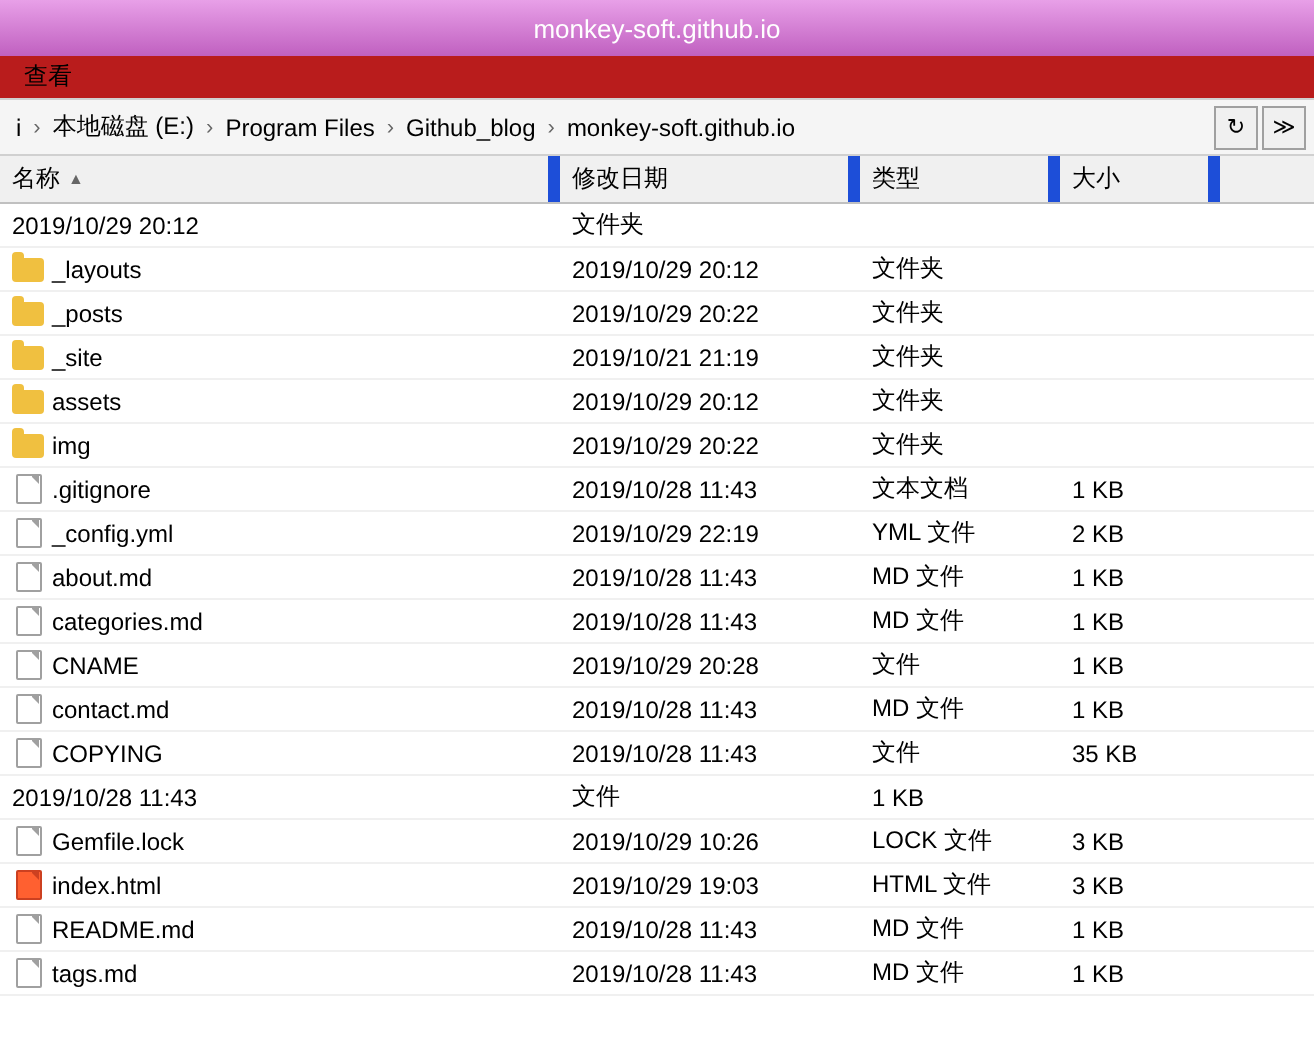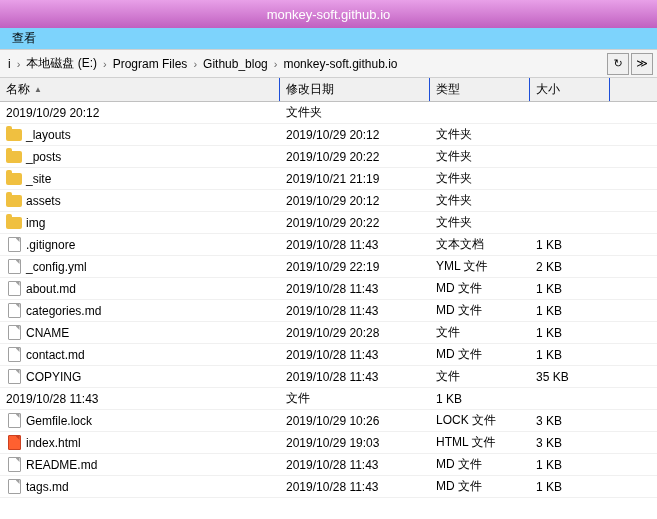--- a/index.html
+++ b/index.html
@@ -16,21 +16,21 @@
       background: linear-gradient(to bottom, #e8a0e8, #c060c0);
       height: 28px;
       display: flex;
       align-items: center;
       justify-content: center;
       color: #fff;
       font-size: 13px;
       font-weight: normal;
     }
     .menu-bar {
-      background: #7dd3fc;
+      background: #b91c1c;
       height: 22px;
       display: flex;
       align-items: center;
       padding: 0 4px;
       border-bottom: 1px solid #d0d0d0;
     }
     .menu-item {
       padding: 2px 8px;
       cursor: pointer;
       font-size: 12px;
@@ -82,21 +82,21 @@
       display: grid;
       grid-template-columns: 280px 150px 100px 80px;
       background: #f0f0f0;
       border-bottom: 1px solid #c0c0c0;
       height: 24px;
     }
     .col-header-cell {
       display: flex;
       align-items: center;
       padding: 0 6px;
-      border-right: 1px solid #1d4ed8;
+      border-right: 6px solid #1d4ed8;
       font-size: 12px;
       cursor: pointer;
       user-select: none;
     }
     .col-sort-arrow {
       font-size: 8px;
       margin-left: 4px;
       color: #666;
     }
     .file-row {

